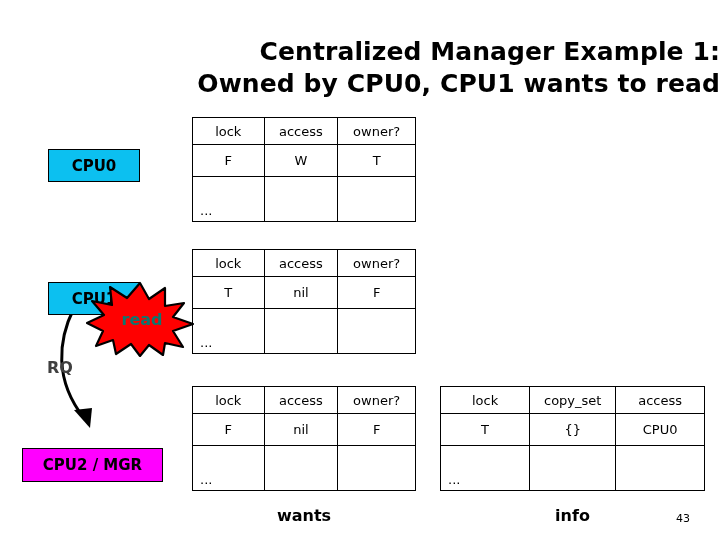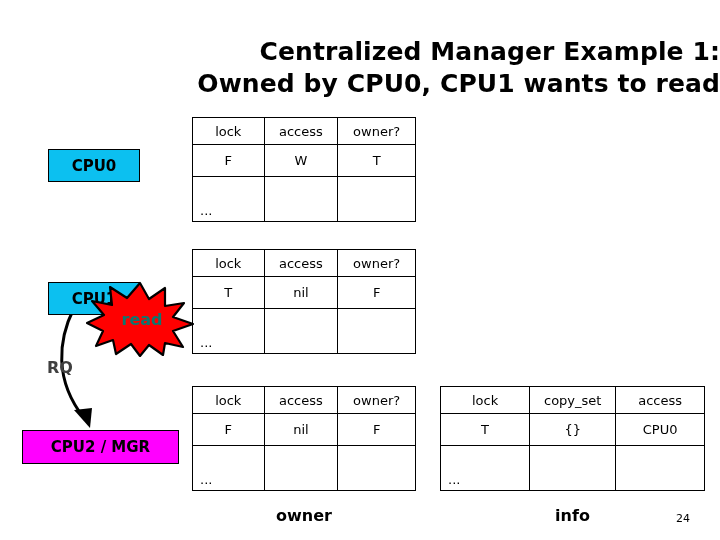--- a/index.html
+++ b/index.html
@@ -33,21 +33,21 @@
     font-weight:bold;
     font-size:15px;
     color:#000;
     z-index:6;
   }
   .node.cyan{background:#0cc0f0;}
   .node.magenta{background:#ff00ff;}
 
   #cpu0-node{left:48px;top:149px;width:92px;height:33px;}
   #cpu1-node{left:48px;top:282px;width:92px;height:33px;}
-  #cpu2-node{left:22px;top:430px;width:157px;height:34px;}
+  #cpu2-node{left:22px;top:448px;width:141px;height:34px;}
 
   
   .tbl{
     position:absolute;
     border-collapse:collapse;
     background:#fff;
     z-index:3;
   }
   .tbl td{
     border:1.5px solid #000;
@@ -219,17 +219,17 @@
       <td>CPU0</td>
     </tr>
     <tr class="dots">
       <td>...</td>
       <td></td>
       <td></td>
     </tr>
   </tbody>
     </table>
 
-  <div class="caption" id="ptable-caption">owner</div>
+  <div class="caption" id="ptable-caption">wants</div>
   <div class="caption" id="info-caption">info</div>
-  <div id="page-number">24</div>
+  <div id="page-number">43</div>
 
 </div>
 
 </body></html>

